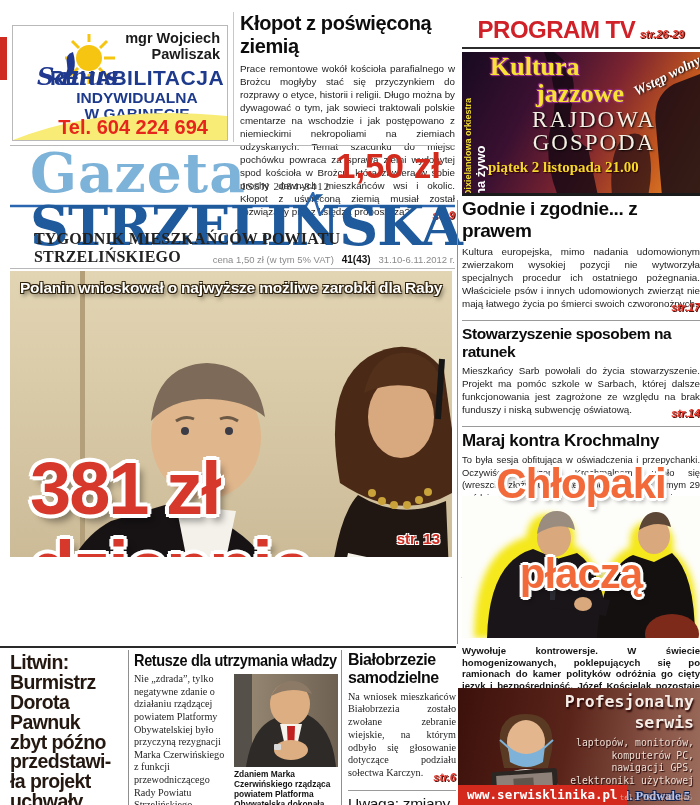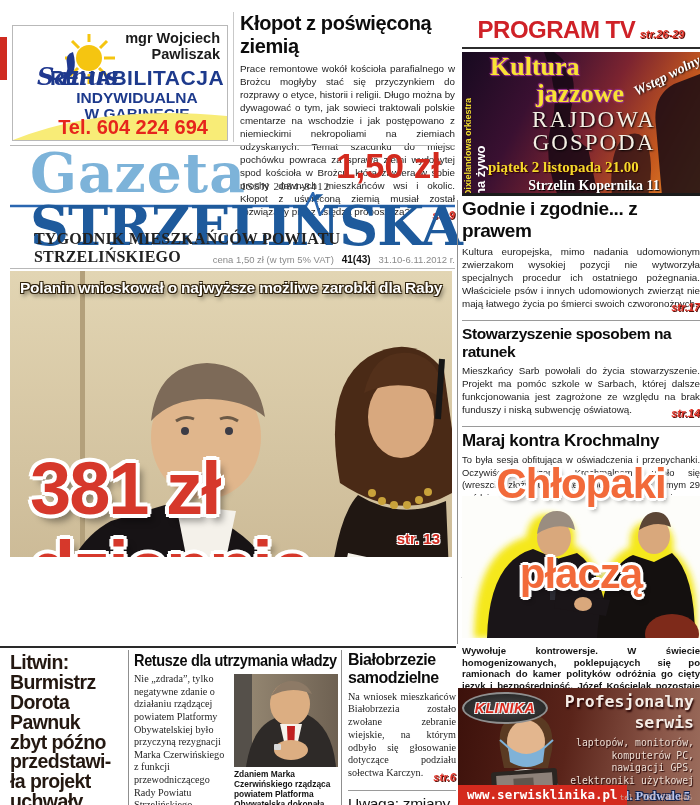--- a/index.html
+++ b/index.html
@@ -156,21 +156,20 @@
       <path d="M150 144 q-4 -48 14 -60 q16 -8 22 10 q6 22 0 50Z" fill="#1c0b14" opacity=".7"></path>
     </svg>
     <div class="abs vert jz-side1">Dixielandowa orkiestra</div>
     <div class="abs vert jz-side2">na żywo</div>
     <div class="abs jz-t" style="left:28px;top:0;font-size:26px">Kultura</div>
     <div class="abs jz-t" style="left:74px;top:27px;font-size:26px">jazzowe</div>
     <div class="abs jz-free">Wstęp wolny</div>
     <div class="abs jz-venue pre">RAJDOWA
 GOSPODA</div>
     <div class="abs jz-when">piątek 2 listopada 21.00</div>
-    <div class="abs jz-where">Strzelin  Kopernika 11</div>
   </div>
 
   <div class="abs hr" style="left:10px;top:145px;width:445px"></div>
   <div class="abs masthead">
     <div class="gaz">Gazeta</div>
     <div class="issn">ISSN 2084-8412</div>
     <div class="price">1,50 zł</div>
     <svg class="abs" style="left:0;top:44px" width="445" height="24" viewBox="0 0 445 24">
       <polyline points="0,14 288,14 296,14 303,1 310,23 316,14 445,14" fill="none" stroke="#2a66b0" stroke-width="2.5"></polyline>
     </svg>
@@ -295,23 +294,20 @@
       <line x1="43" y1="40" x2="34" y2="32" stroke="#7fb2d8" stroke-width="2"></line>
       <line x1="78" y1="40" x2="87" y2="32" stroke="#7fb2d8" stroke-width="2"></line>
       <path d="M22 97 q2 -34 38 -36 q36 2 38 36Z" fill="#f1ece4"></path>
       <g transform="rotate(-4 60 80)">
         <rect x="26" y="62" width="66" height="32" rx="3" fill="#2b2622"></rect>
         <rect x="31" y="66" width="56" height="24" fill="#8d8179"></rect>
         <rect x="48" y="70" width="20" height="16" fill="#5f554d"></rect>
         <line x1="34" y1="84" x2="84" y2="82" stroke="#6fae7c" stroke-width="2"></line>
       </g>
     </svg>
-    <div class="kli-logo">
-      <span>KLINIKA</span>
-    </div>
     <div class="kli-title pre">Profesjonalny
 serwis</div>
     <div class="kli-serv pre">laptopów, monitorów,
 komputerów PC,
 nawigacji GPS,
 elektroniki użytkowej</div>
     <div class="kli-addr">Strzelin, ul. Podwale 5</div>
     <div class="kli-web">www.serwisklinika.pl</div>
     <div class="kli-tel">tel. 727 241 446</div>
   </div>

